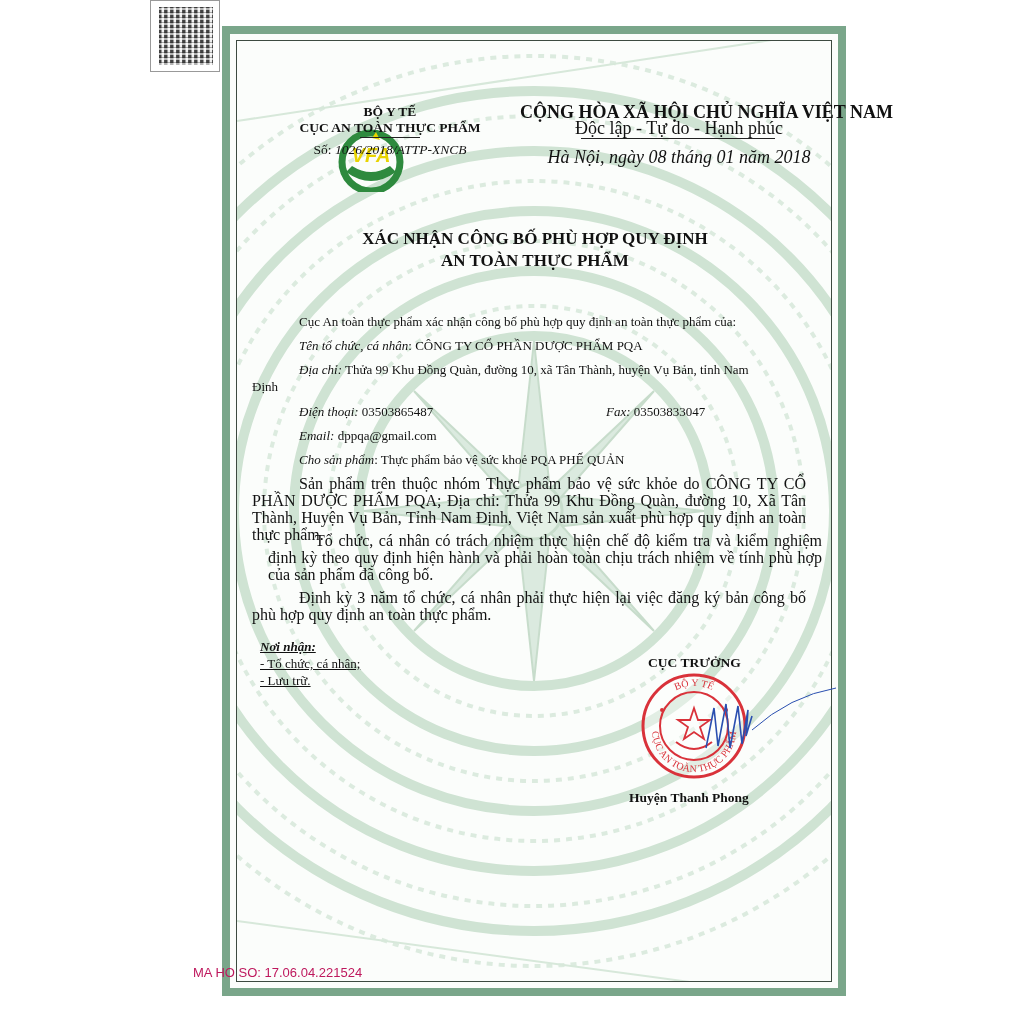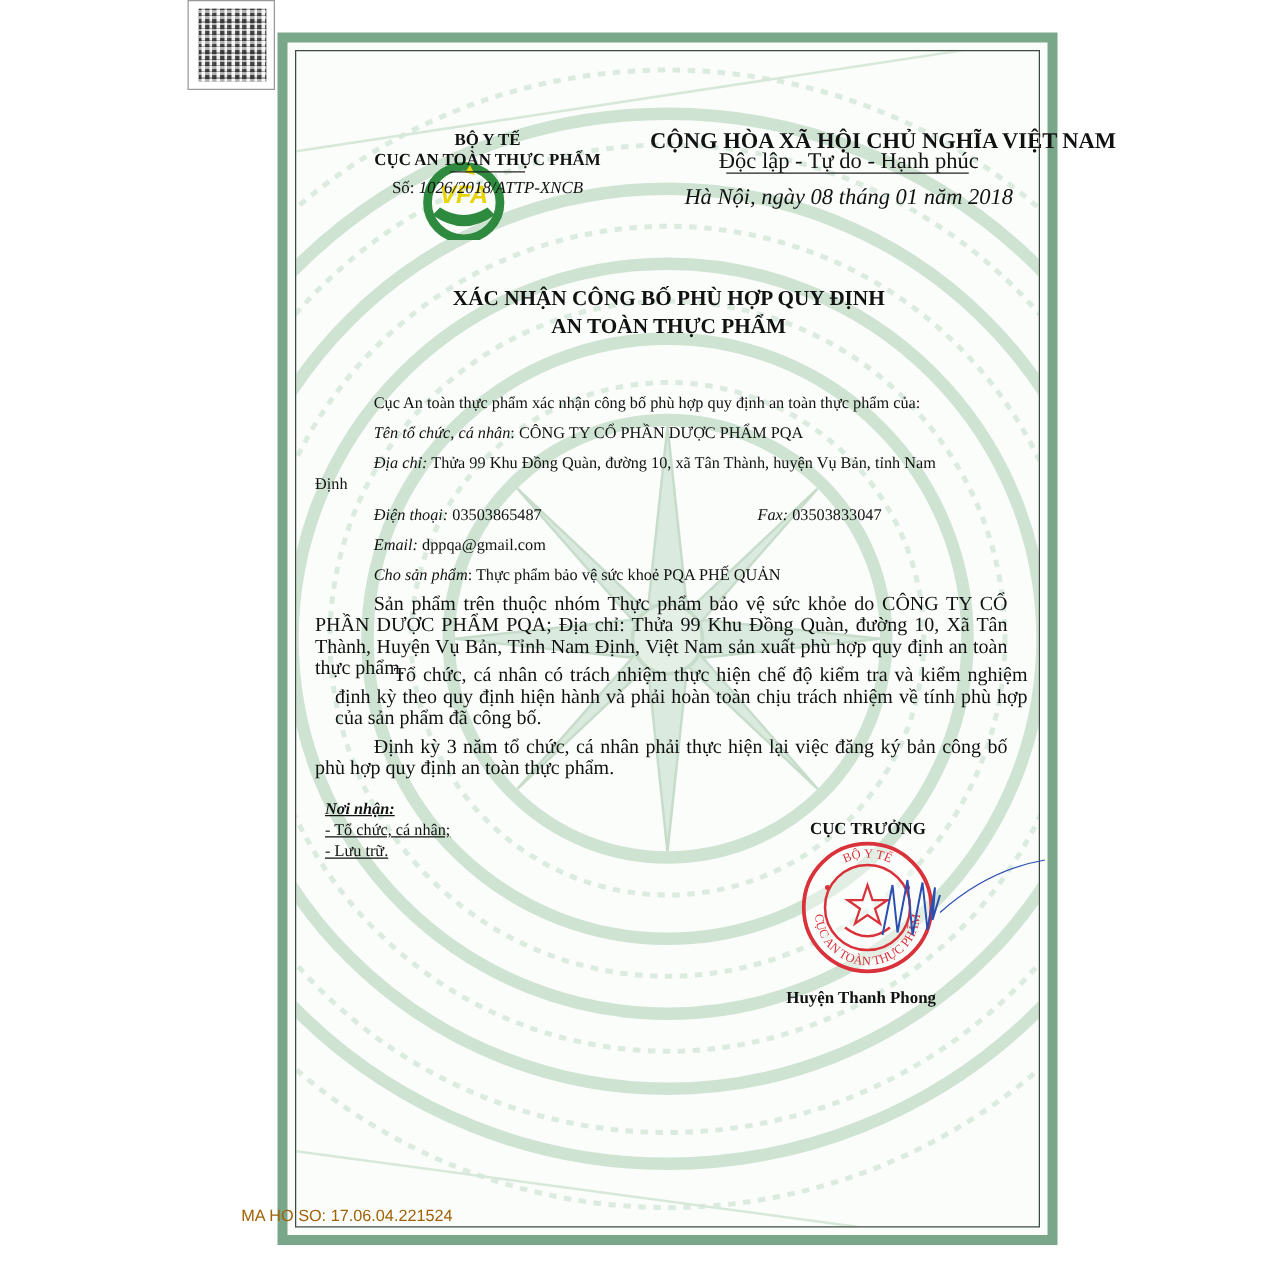--- a/index.html
+++ b/index.html
@@ -47,21 +47,21 @@
   .hdr-left { left: 260px; top: 104px; width: 260px; font-size: 13.5px; line-height: 16px; }
   .hdr-right { left: 520px; top: 104px; width: 318px; font-size: 18px; line-height: 16px; }
   .ulbar { position:absolute; height:1px; background:#222; }
   .title { left: 240px; top: 228px; width: 590px; font-size: 17px; line-height: 22px; font-weight: bold; text-align: center; }
   .body { font-size: 13px; line-height: 17px; }
   .p { position: absolute; left: 258px; width: 548px; font-size: 16px; line-height: 17px; text-align: justify; white-space: normal; }
   .logo {
     position: absolute; left: 332px; top: 128px; width: 78px; height: 64px;
   }
   .seal { position: absolute; left: 640px; top: 672px; width: 108px; height: 108px; }
-  .footer-code { position: absolute; left: 193px; top: 965px; font-family: "Liberation Sans", "DejaVu Sans", sans-serif; font-size: 13px; color: #a16207; }
+  .footer-code { position: absolute; left: 193px; top: 965px; font-family: "Liberation Sans", "DejaVu Sans", sans-serif; font-size: 13px; color: #be185d; }
 </style>
 </head>
 <body>
 
 <div class="qr">
   <div class="qr-inner"></div>
 </div>
 
 <div class="frame-outer"></div>
 <div class="frame-inner"></div>

